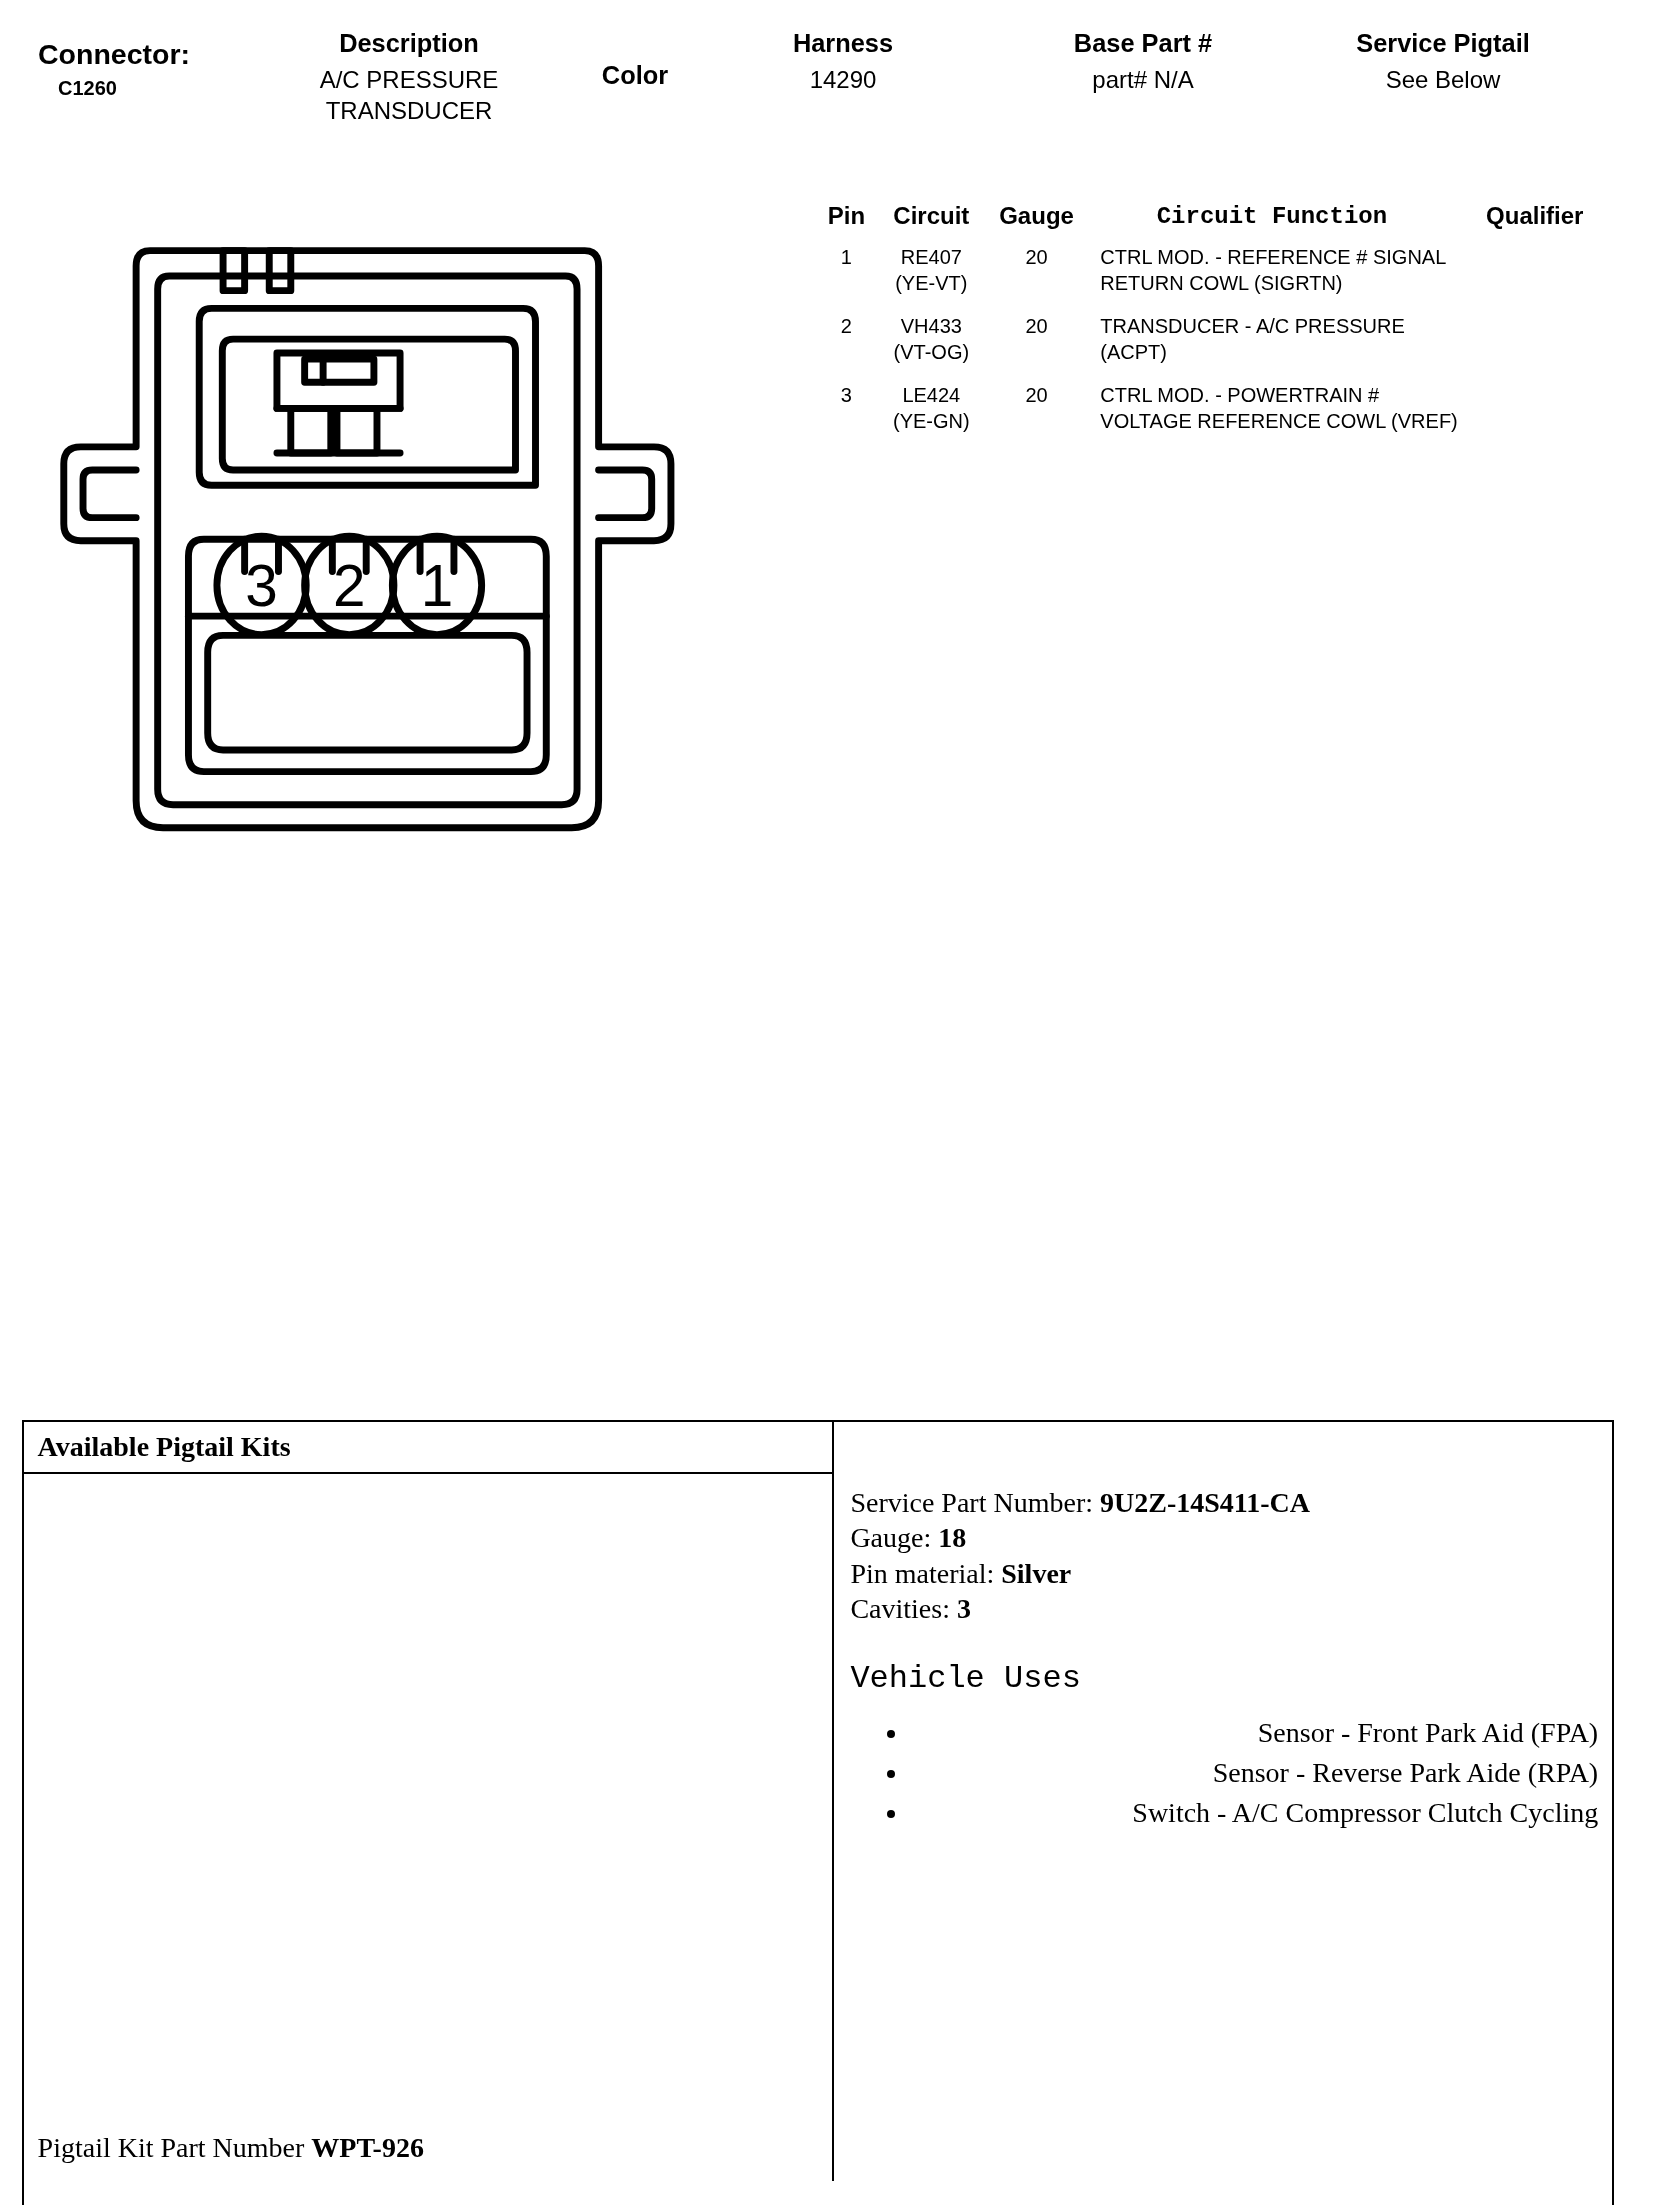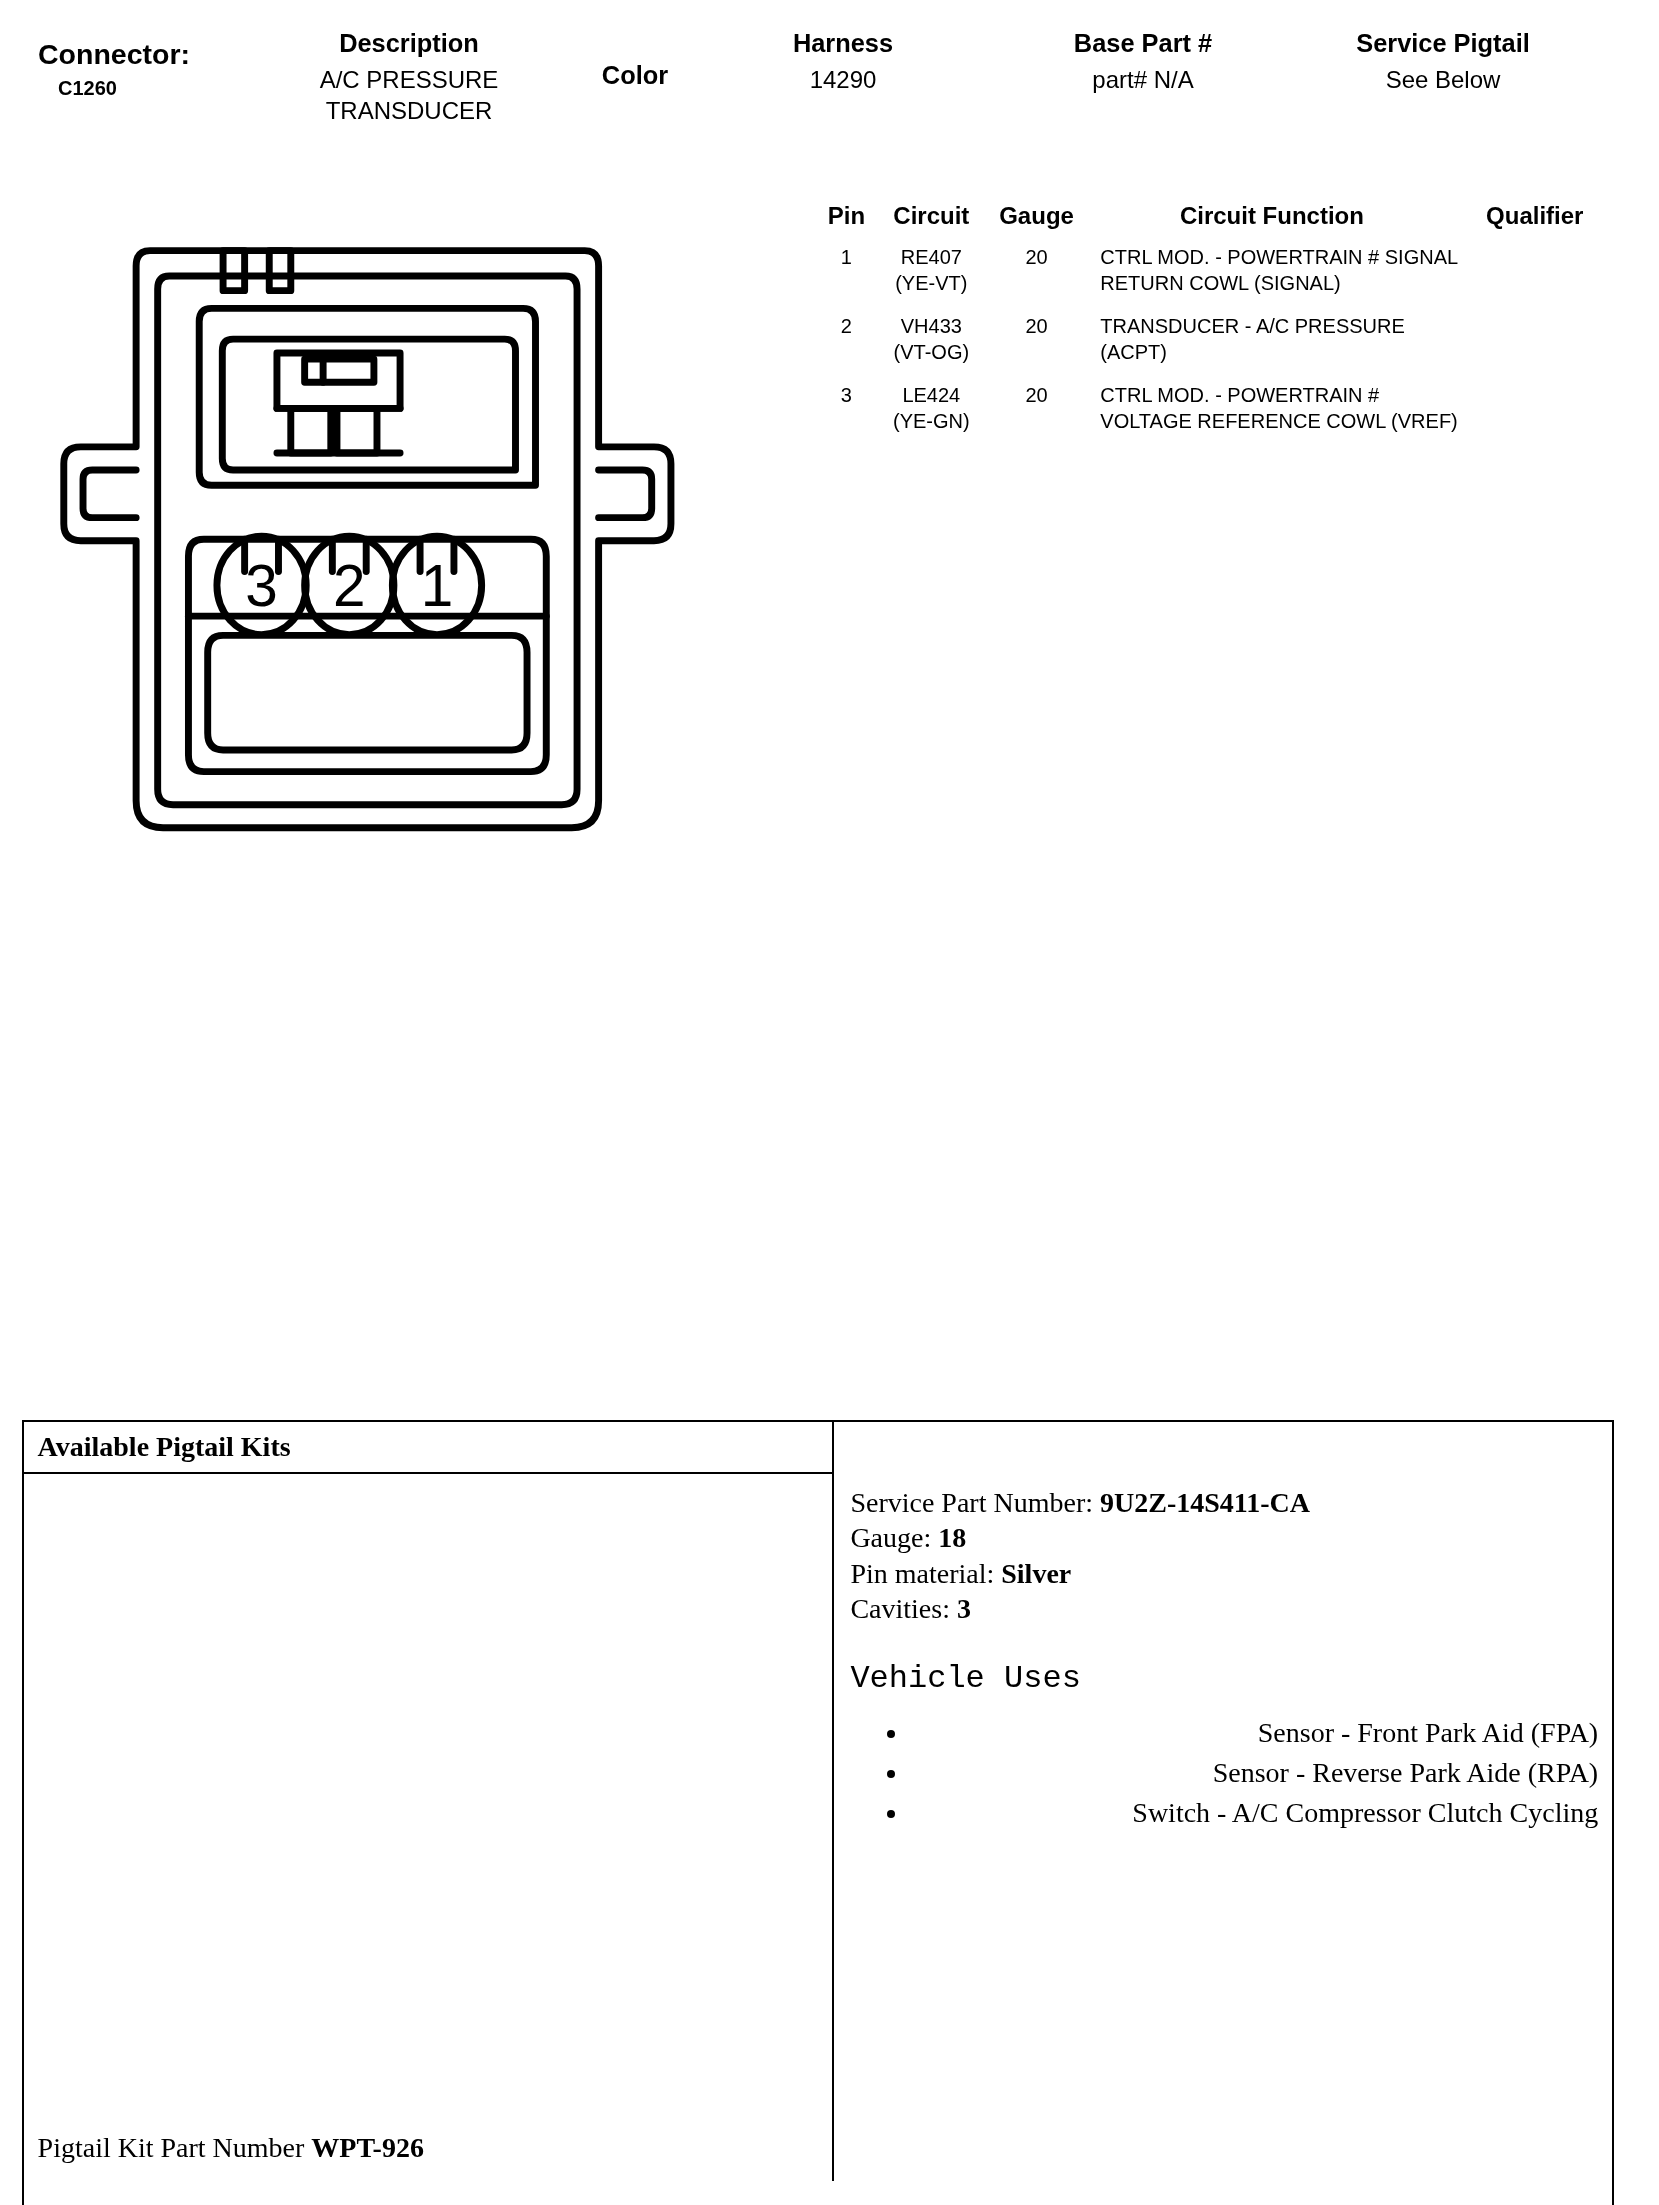--- a/index.html
+++ b/index.html
@@ -102,21 +102,21 @@
     font-size: 20px;
     vertical-align: top;
     padding: 0 0 17px 0;
     line-height: 1.30;
   }
   .col-pin     { width: 52px;  text-align: center; }
   .col-circuit { width: 115px; text-align: center; }
   .col-gauge   { width: 92px; text-align: center; }
   .col-func    { width: 354px; text-align: left; padding-left: 17px !important; }
   .col-qual    { width: 146px; text-align: left; }
-  th.col-func  { text-align: center; padding-left: 0 !important; }
+  th.col-func  { text-align: center; padding-left: 0 !important; font-family: Liberation Mono, monospace; }
 
   
   #connector-drawing {
     position: absolute;
     left: 46px;
     top: 216px;
     width: 762px;
     height: 808px;
   }
 
@@ -243,21 +243,21 @@
       </tr>
     </thead>
     <tbody>
       <tr>
         <td class="col-pin">1</td>
         <td class="col-circuit">
           <div>RE407</div>
           <div>(YE-VT)</div>
         </td>
         <td class="col-gauge">20</td>
-        <td class="col-func">CTRL MOD. - POWERTRAIN # SIGNAL RETURN COWL (SIGNAL)</td>
+        <td class="col-func">CTRL MOD. - REFERENCE # SIGNAL RETURN COWL (SIGRTN)</td>
         <td class="col-qual"></td>
       </tr>
       <tr>
         <td class="col-pin">2</td>
         <td class="col-circuit">
           <div>VH433</div>
           <div>(VT-OG)</div>
         </td>
         <td class="col-gauge">20</td>
         <td class="col-func">TRANSDUCER - A/C PRESSURE (ACPT)</td>

